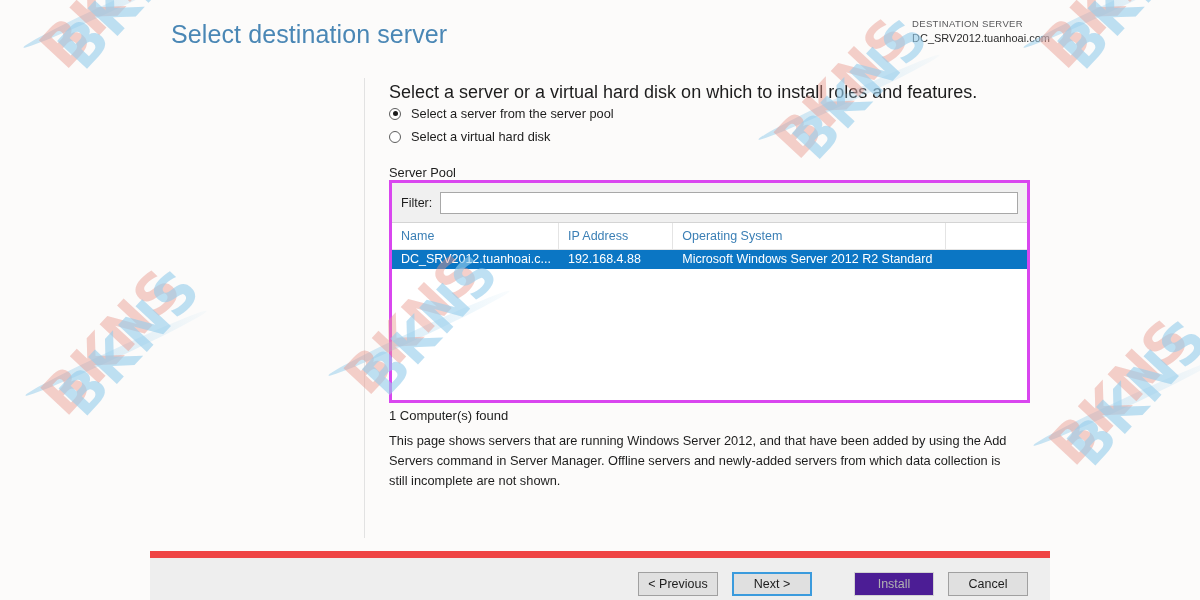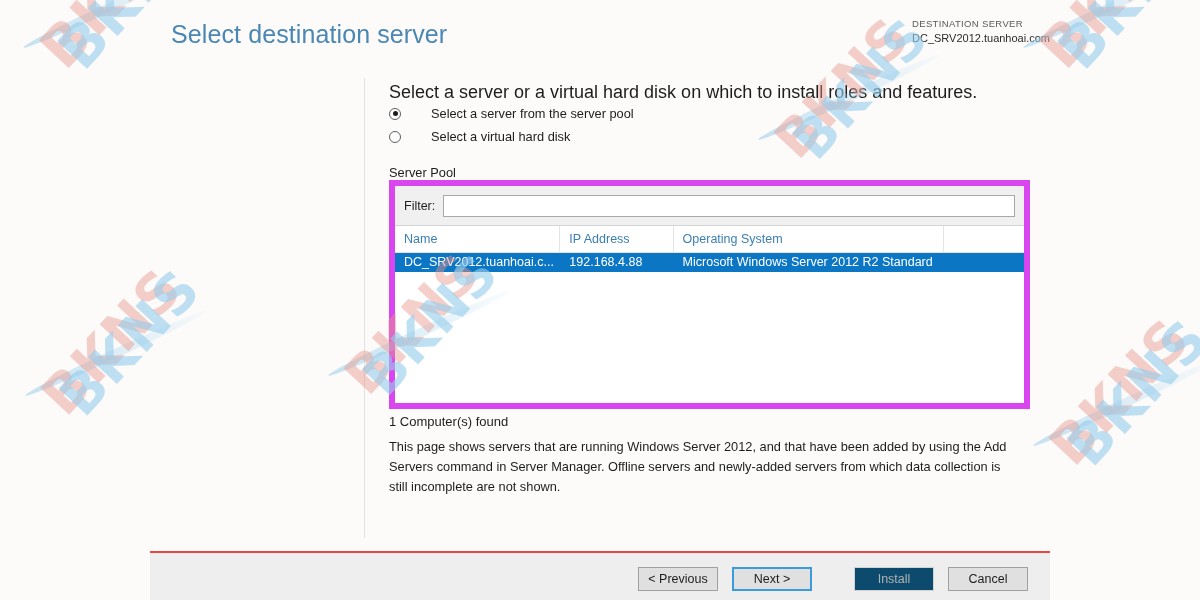--- a/index.html
+++ b/index.html
@@ -123,34 +123,33 @@
     left: 2.5px;
     top: 2.5px;
     width: 5px;
     height: 5px;
     border-radius: 50%;
     background: #1b1b1b;
   }
   .radio-label {
     font-size: 12.8px;
     color: #1d1d1d;
-    margin-left: 20px;
   }
 
   .section-title {
     font-size: 12.8px;
     color: #1d1d1d;
     margin-top: 18px;
     margin-bottom: 0;
   }
 
   
   .pool {
     width: 641px;
-    border: 6px solid #d946ef;
+    border: 3px solid #d946ef;
     box-sizing: border-box;
     background: #f9a8d4;
   }
   .filter-bar {
     background: #f0f0f0;
     border-bottom: 1px solid #d4d4d4;
     height: 40px;
     display: flex;
     align-items: center;
     padding: 0 9px 0 9px;
@@ -233,21 +232,21 @@
   }
 
   
   .footer {
     position: absolute;
     left: 150px;
     top: 551px;
     width: 900px;
     height: 49px;
     background: #eeeeee;
-    border-top: 2px solid #ef4444;
+    border-top: 7px solid #ef4444;
     box-sizing: border-box;
   }
   .btn-row {
     position: absolute;
     right: 22px;
     top: 14px;
     display: flex;
     gap: 14px;
   }
   .btn {
@@ -263,21 +262,21 @@
     padding: 0;
     line-height: 22px;
     text-align: center;
   }
   .btn.focused {
     border: 1px solid #3b9bdd;
     box-shadow: 0 0 0 1px #3b9bdd inset;
   }
   .btn.disabled {
     color: #b1b1b1;
-    background: #0c4a6e;
+    background: #4c1d95;
     border-color: #d2d2d2;
     cursor: default;
   }
   .btn.gap-left { margin-left: 28px; }
 
   
   .wm-layer {
     position: absolute;
     inset: 0;
     pointer-events: none;

